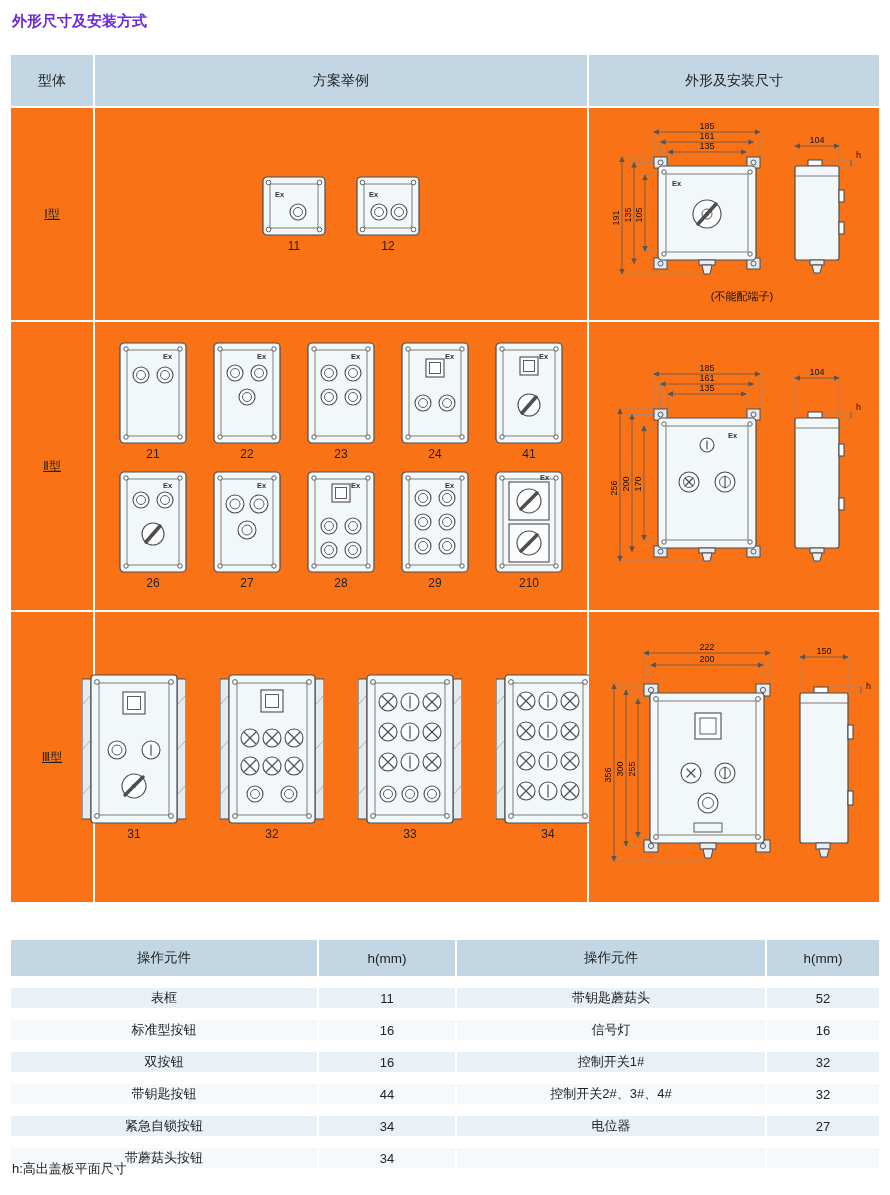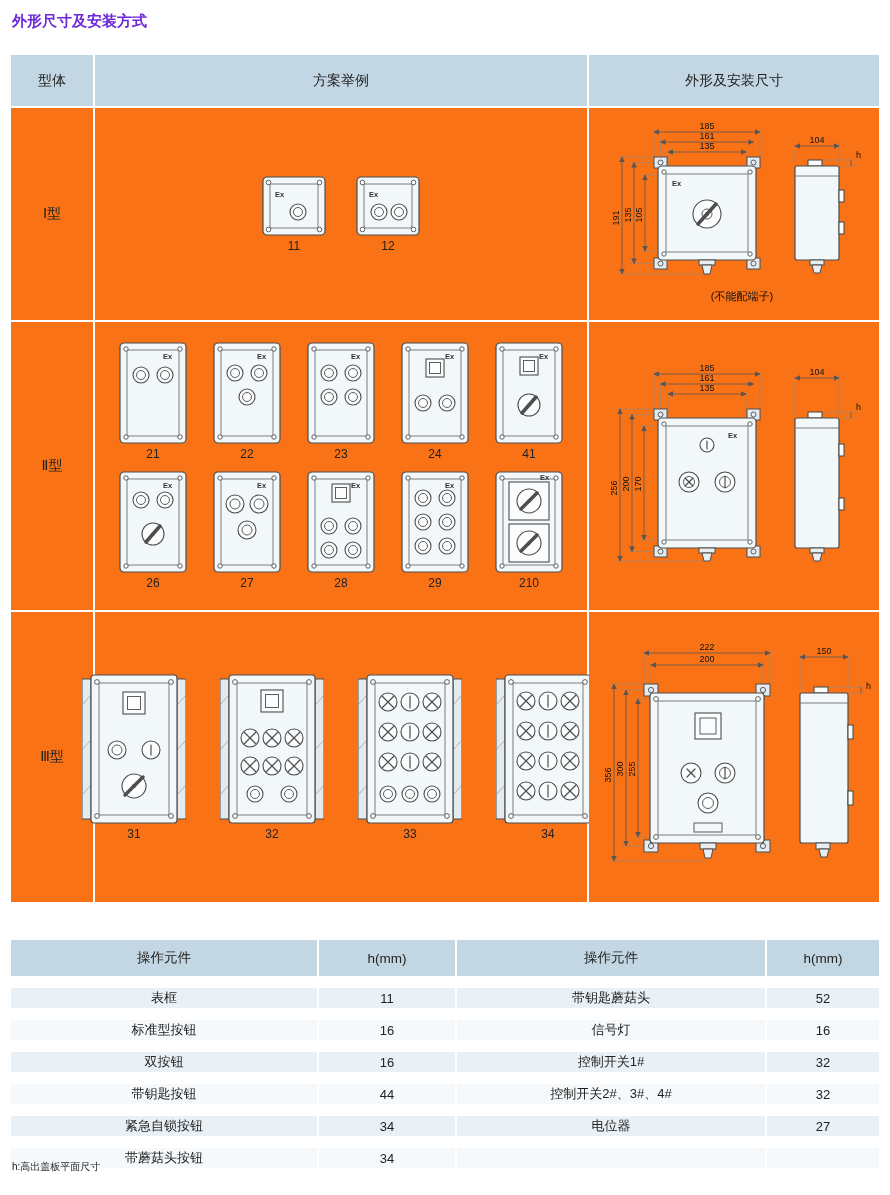--- a/index.html
+++ b/index.html
@@ -5,40 +5,40 @@
   * { box-sizing: border-box; }
   body { margin:0; background:#fff; font-family:"Liberation Sans","DejaVu Sans",sans-serif; color:#222; }
   .page { position:relative; width:890px; height:1195px; background:#fff; overflow:hidden; }
   .title { position:absolute; left:12px; top:12px; font-size:15px; font-weight:700; color:#6d28d9; }
 
   
   .main-table { position:absolute; left:11px; top:55px; width:868px; display:grid;
                 grid-template-columns:82px 492px 290px; gap:2px; background:#fff; }
   .mcell { background:#f97316; display:flex; align-items:center; justify-content:center; }
   .mhead { background:#c2d7e3; height:51px; font-size:14px; }
-  .type-cell { font-size:14px; }
+  .type-cell { font-size:12px;text-decoration:underline; }
   .row1 { height:212px; }
   .row2 { height:288px; }
   .row3 { height:290px; }
   .examples { gap:30px; }
   .examples-wrap { flex-direction:column; gap:10px; }
   .ex-line { display:flex; gap:26px; }
   .ex-line3 { display:flex; gap:34px;align-items:center; }
   .dev { display:flex; flex-direction:column; align-items:center; margin:0; }
   .devlab { font-size:12px; margin-top:3px; }
 
   
   .comp-table { position:absolute; left:11px; top:928px; width:868px; }
   .comp-row { display:grid; grid-template-columns:306px 136px 308px 112px; gap:2px; margin-bottom:2px;margin-top:12px; }
   .comp-row > div { display:flex; align-items:center; justify-content:center; height:20px;
                     font-size:13px; background:#f6f9fb; }
   .comp-head > div { background:#c2d7e3; height:36px; font-size:13.5px; }
   .comp-row.alt > div { background:#eaf1f6; }
 
-  .footnote { position:absolute; left:12px; top:1160px; font-size:10px; }
+  .footnote { position:absolute; left:12px; top:1160px; font-size:13px; }
 
   
   svg { display:block; }
   .box    { fill:#f2f7fa; stroke:#4d4d4d; stroke-width:1.2; }
   .flange { fill:#e3ebf0; stroke:#4d4d4d; stroke-width:1; }
   .inner  { fill:none; stroke:#707070; stroke-width:0.9; }
   .screw  { fill:#fff; stroke:#4d4d4d; stroke-width:0.9; }
   .btn    { fill:#fafcfd; stroke:#4d4d4d; stroke-width:1.1; }
   .btn2   { fill:none; stroke:#4d4d4d; stroke-width:0.9; }
   .mark   { stroke:#4d4d4d; stroke-width:1.2; fill:none; stroke-linecap:round; }

